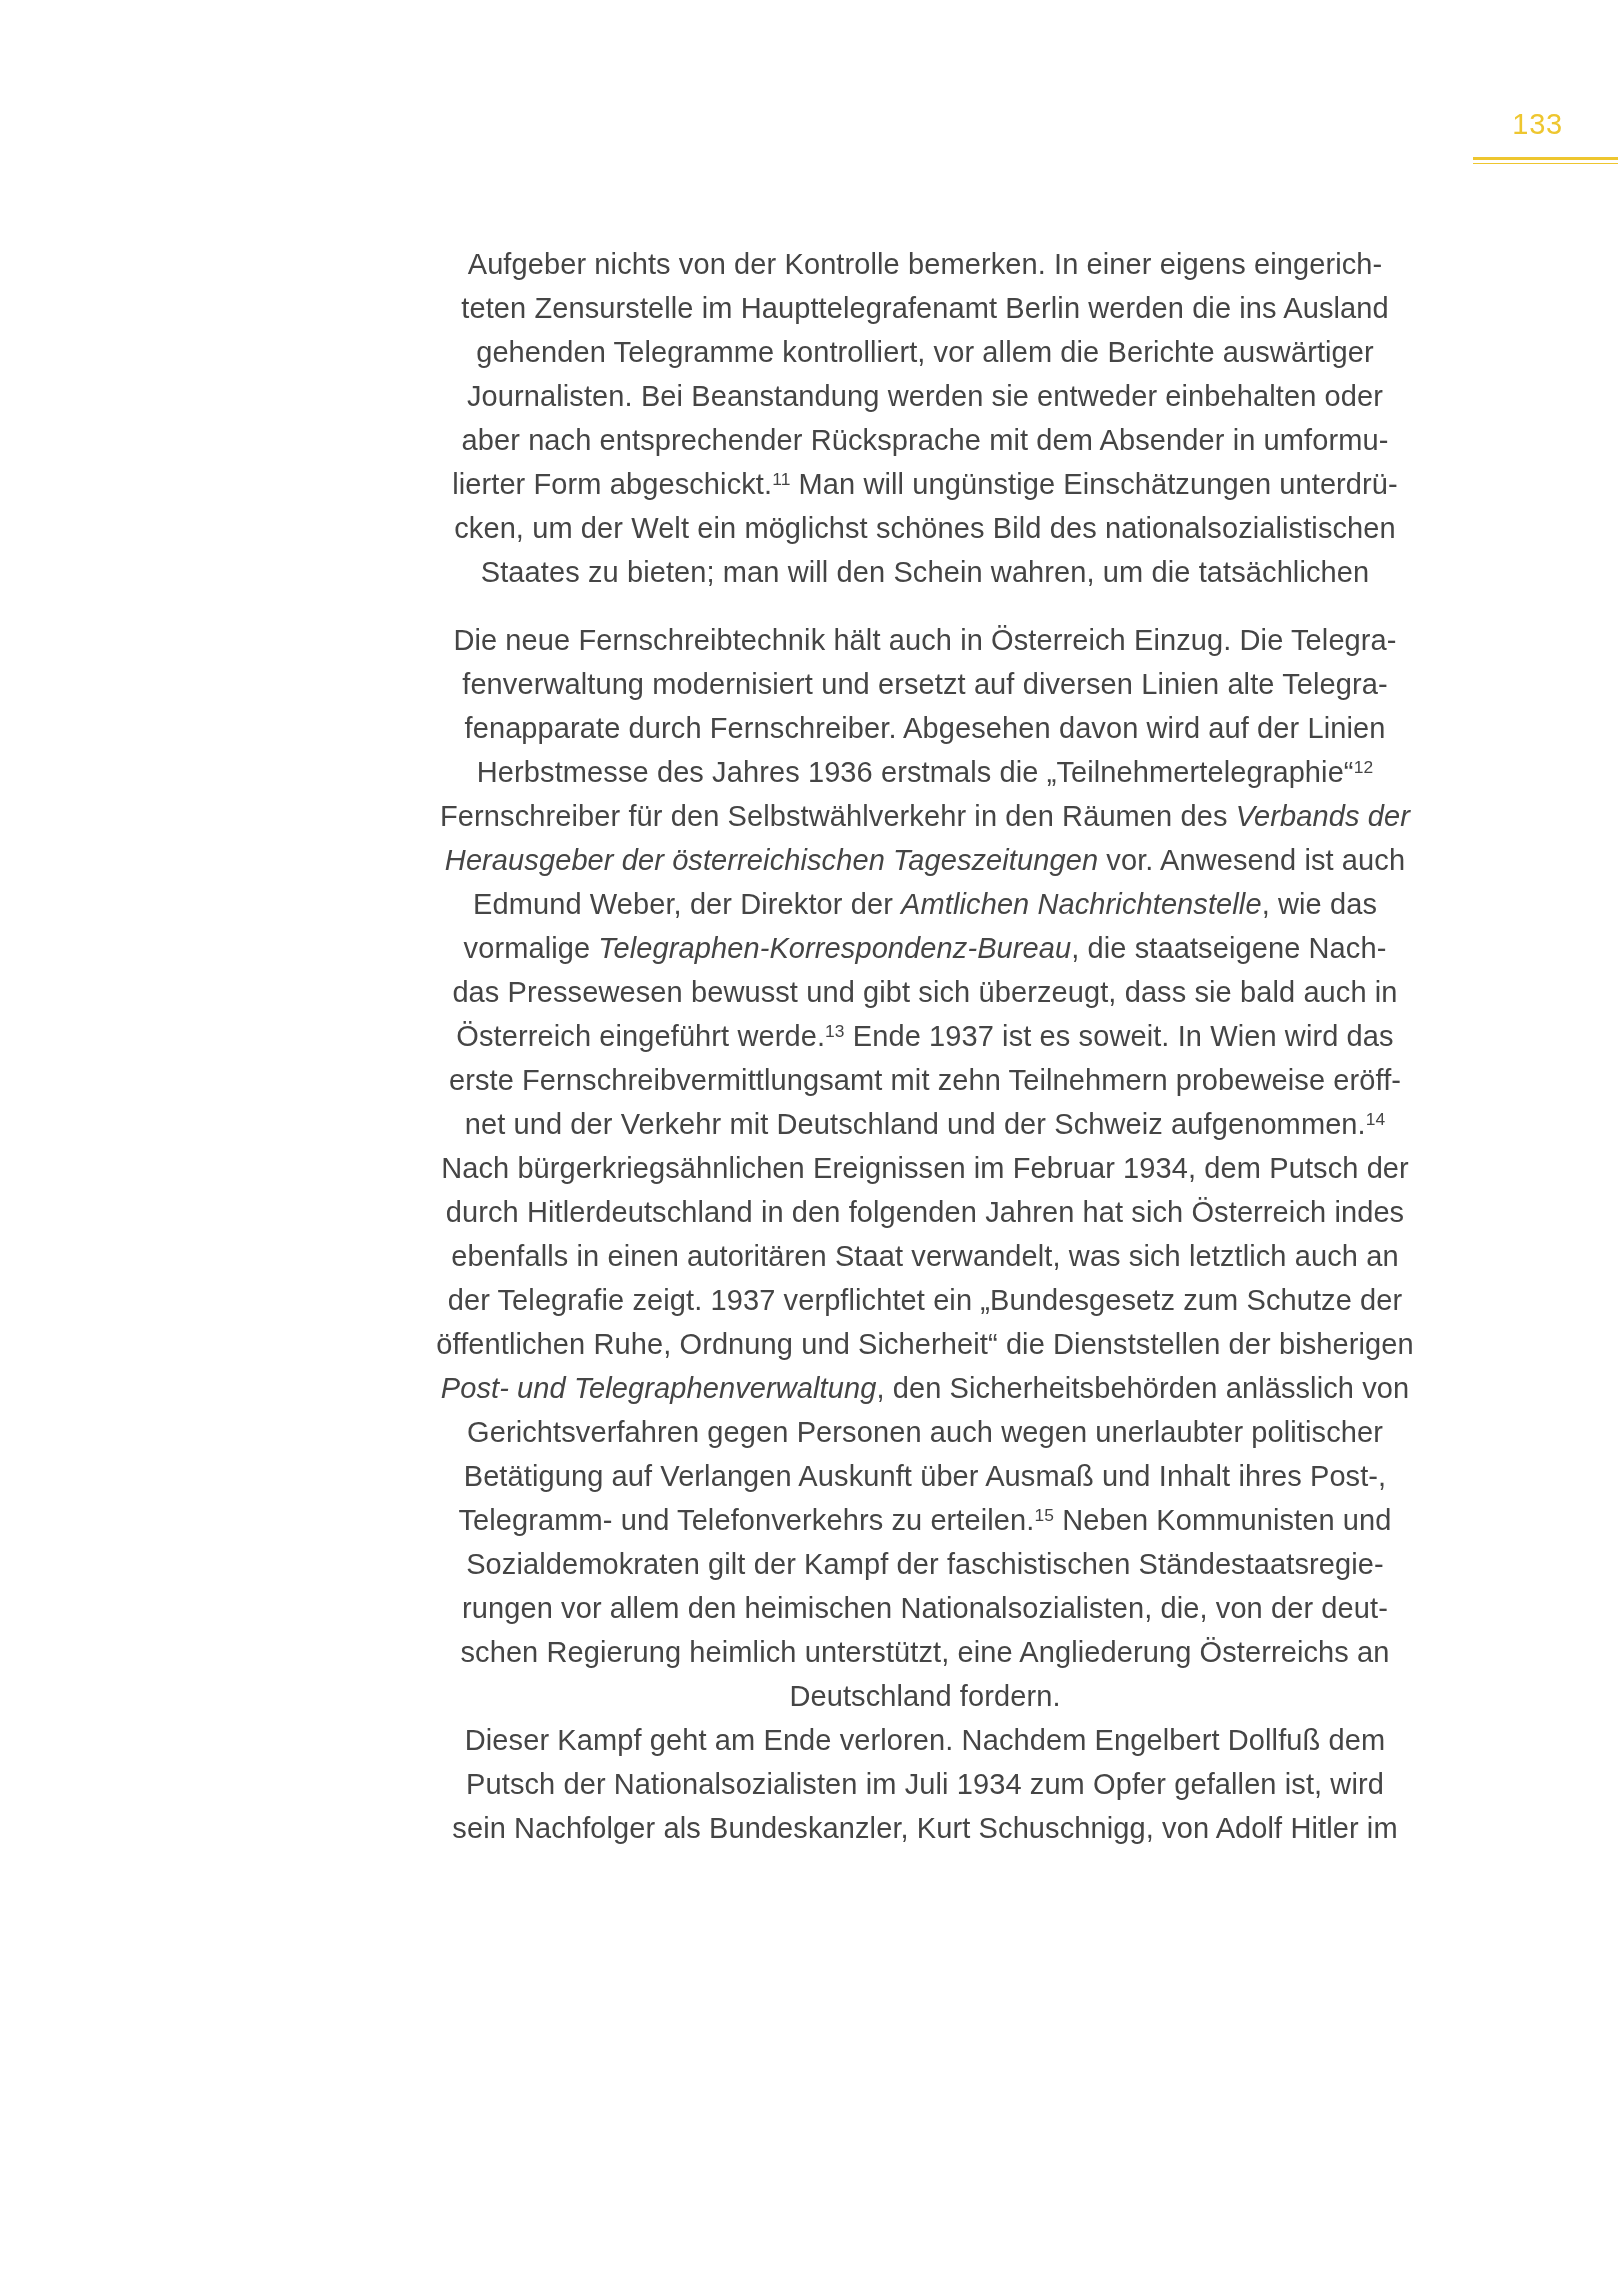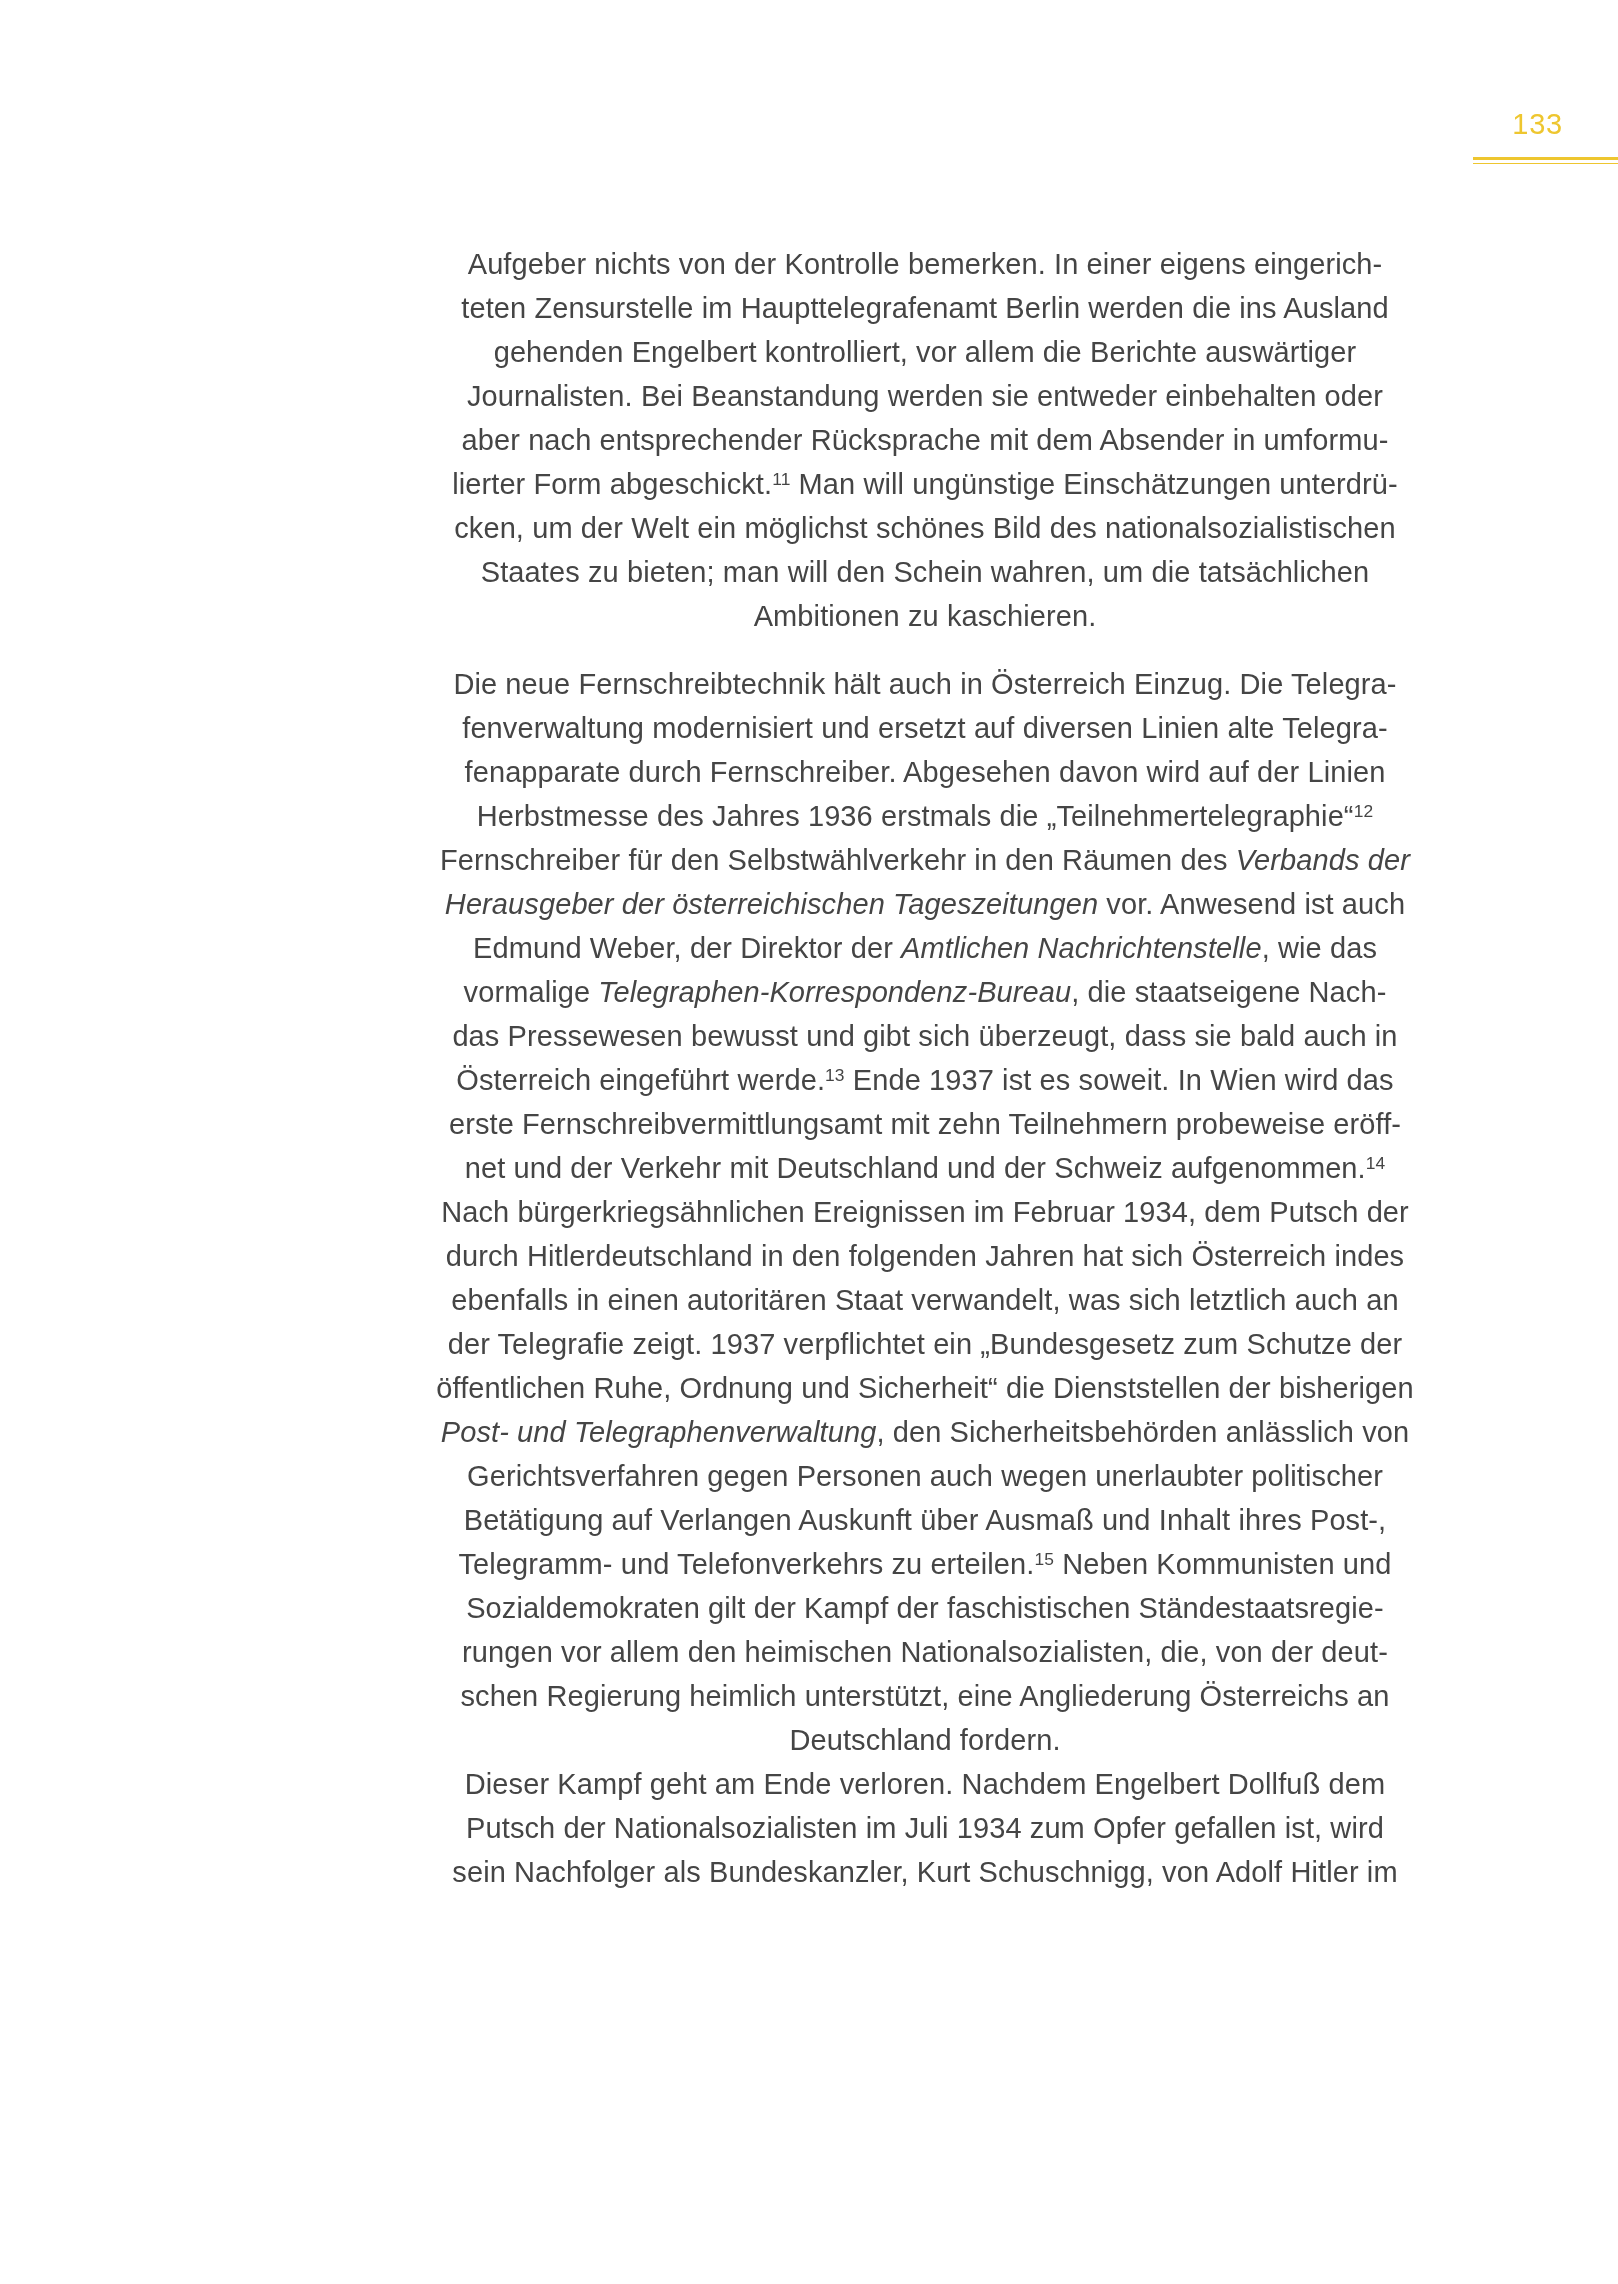--- a/index.html
+++ b/index.html
@@ -77,27 +77,26 @@
 <div class="page">
 
   <div class="page-number">133</div>
 
   <div class="page-number-rule"></div>
 
   <div class="body-text">
       <div class="paragraph">
         <div class="text-line"><span>Aufgeber nichts von der Kontrolle bemerken. In einer eigens eingerich-</span></div>
         <div class="text-line"><span>teten Zensurstelle im Haupttelegrafenamt Berlin werden die ins Ausland</span></div>
-        <div class="text-line"><span>gehenden Engelbert kontrolliert, vor allem die Berichte auswärtiger</span></div>
+        <div class="text-line"><span>gehenden Telegramme kontrolliert, vor allem die Berichte auswärtiger</span></div>
         <div class="text-line"><span>Journalisten. Bei Beanstandung werden sie entweder einbehalten oder</span></div>
         <div class="text-line"><span>aber nach entsprechender Rücksprache mit dem Absender in umformu-</span></div>
         <div class="text-line"><span>lierter Form abgeschickt.</span><sup class="footnote-ref">11</sup><span> Man will ungünstige Einschätzungen unterdrü-</span></div>
         <div class="text-line"><span>cken, um der Welt ein möglichst schönes Bild des nationalsozialistischen</span></div>
         <div class="text-line"><span>Staates zu bieten; man will den Schein wahren, um die tatsächlichen</span></div>
-        <div class="text-line"><span>Ambitionen zu kaschieren.</span></div>
       </div>
       <div class="paragraph">
         <div class="text-line"><span>Die neue Fernschreibtechnik hält auch in Österreich Einzug. Die Telegra-</span></div>
         <div class="text-line"><span>fenverwaltung modernisiert und ersetzt auf diversen Linien alte Telegra-</span></div>
         <div class="text-line"><span>fenapparate durch Fernschreiber. Abgesehen davon wird auf der Linien</span></div>
         <div class="text-line"><span>Herbstmesse des Jahres 1936 erstmals die „Teilnehmertelegraphie“</span><sup class="footnote-ref">12</sup></div>
         <div class="text-line"><span>Fernschreiber für den Selbstwählverkehr in den Räumen des </span><span class="italic">Verbands der</span></div>
         <div class="text-line"><span class="italic">Herausgeber der österreichischen Tageszeitungen</span><span> vor. Anwesend ist auch</span></div>
         <div class="text-line"><span>Edmund Weber, der Direktor der </span><span class="italic">Amtlichen Nachrichtenstelle</span><span>, wie das</span></div>
         <div class="text-line"><span>vormalige </span><span class="italic">Telegraphen-Korrespondenz-Bureau</span><span>, die staatseigene Nach-</span></div>

